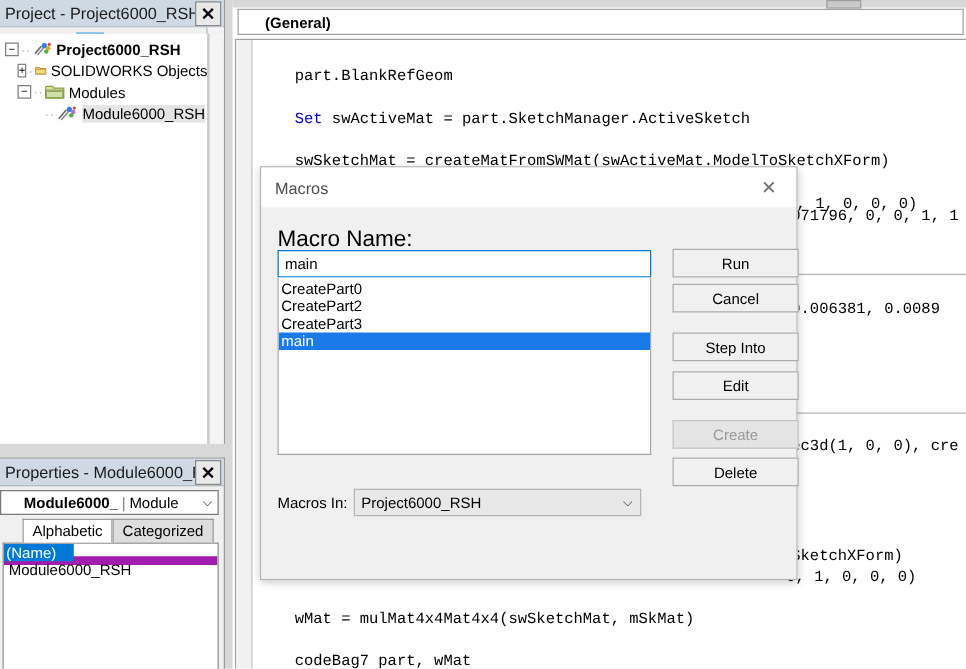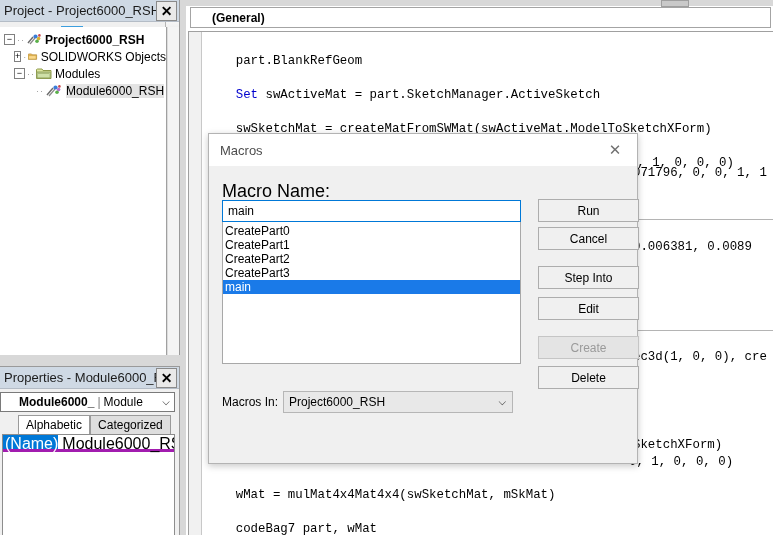--- a/index.html
+++ b/index.html
@@ -90,21 +90,21 @@
   #props-combo .nm { font-weight: bold; }
   #props-combo .bar { color:#7d7d7d; margin: 0 3px; }
   #props-combo .arrow { margin-left:auto; width:16px; text-align:center; color:#333; font-size:10px; }
   .tabrow { display:flex; margin-top: 3px; height: 19px; font-size: 12px; padding-left: 18px; }
   .ptab { padding: 2px 7px 0 7px; border: 1px solid #9a9a9a; border-bottom: none; background: #dedede; color:#000;}
   .ptab.active { background: #ffffff; position: relative; z-index: 2; }
   #props-grid {
     margin: 0 4px 0 2px; height: 110px; background:#fff; border: 1px solid #8d8d8d;
     position: relative; overflow:hidden;
   }
-  .prow { display:flex; height: 17px; border-bottom: 3px solid #a21caf; font-size: 16px; }
+  .prow { display:flex; height: 17px; border-bottom: 7px solid #a21caf; font-size: 12px; flex-direction: column; }
   .pkey { width: 56px; background:#0078d7; color:#fff; padding-left: 2px; }
   .pval { padding-left: 4px; }
 
   
   #editor {
     position: absolute; left: 186px; top: 0; right: 0; bottom: 0;
     background: #ffffff;
   }
   #editor-topbar {
     position:absolute; left:0; top:0; right:0; height: 6px; background:#d8d8d8;
@@ -350,21 +350,20 @@
 
     <div id="md-body">
       <div id="md-label">Macro Name:</div>
 
       <div id="md-input">
         <span>main</span>
       </div>
 
       <div id="md-list">
         <div class="mi">CreatePart0</div>
-        <div class="mi">CreatePart1</div>
         <div class="mi">CreatePart2</div>
         <div class="mi">CreatePart3</div>
         <div class="mi sel">main</div>
       </div>
 
       <div class="mbtn" style="left:329px; top:33px;">Run</div>
       <div class="mbtn" style="left:329px; top:61px;">Cancel</div>
       <div class="mbtn" style="left:329px; top:100px;">Step Into</div>
       <div class="mbtn" style="left:329px; top:131px;">Edit</div>
       <div class="mbtn disabled" style="left:329px; top:170px;">Create</div>

